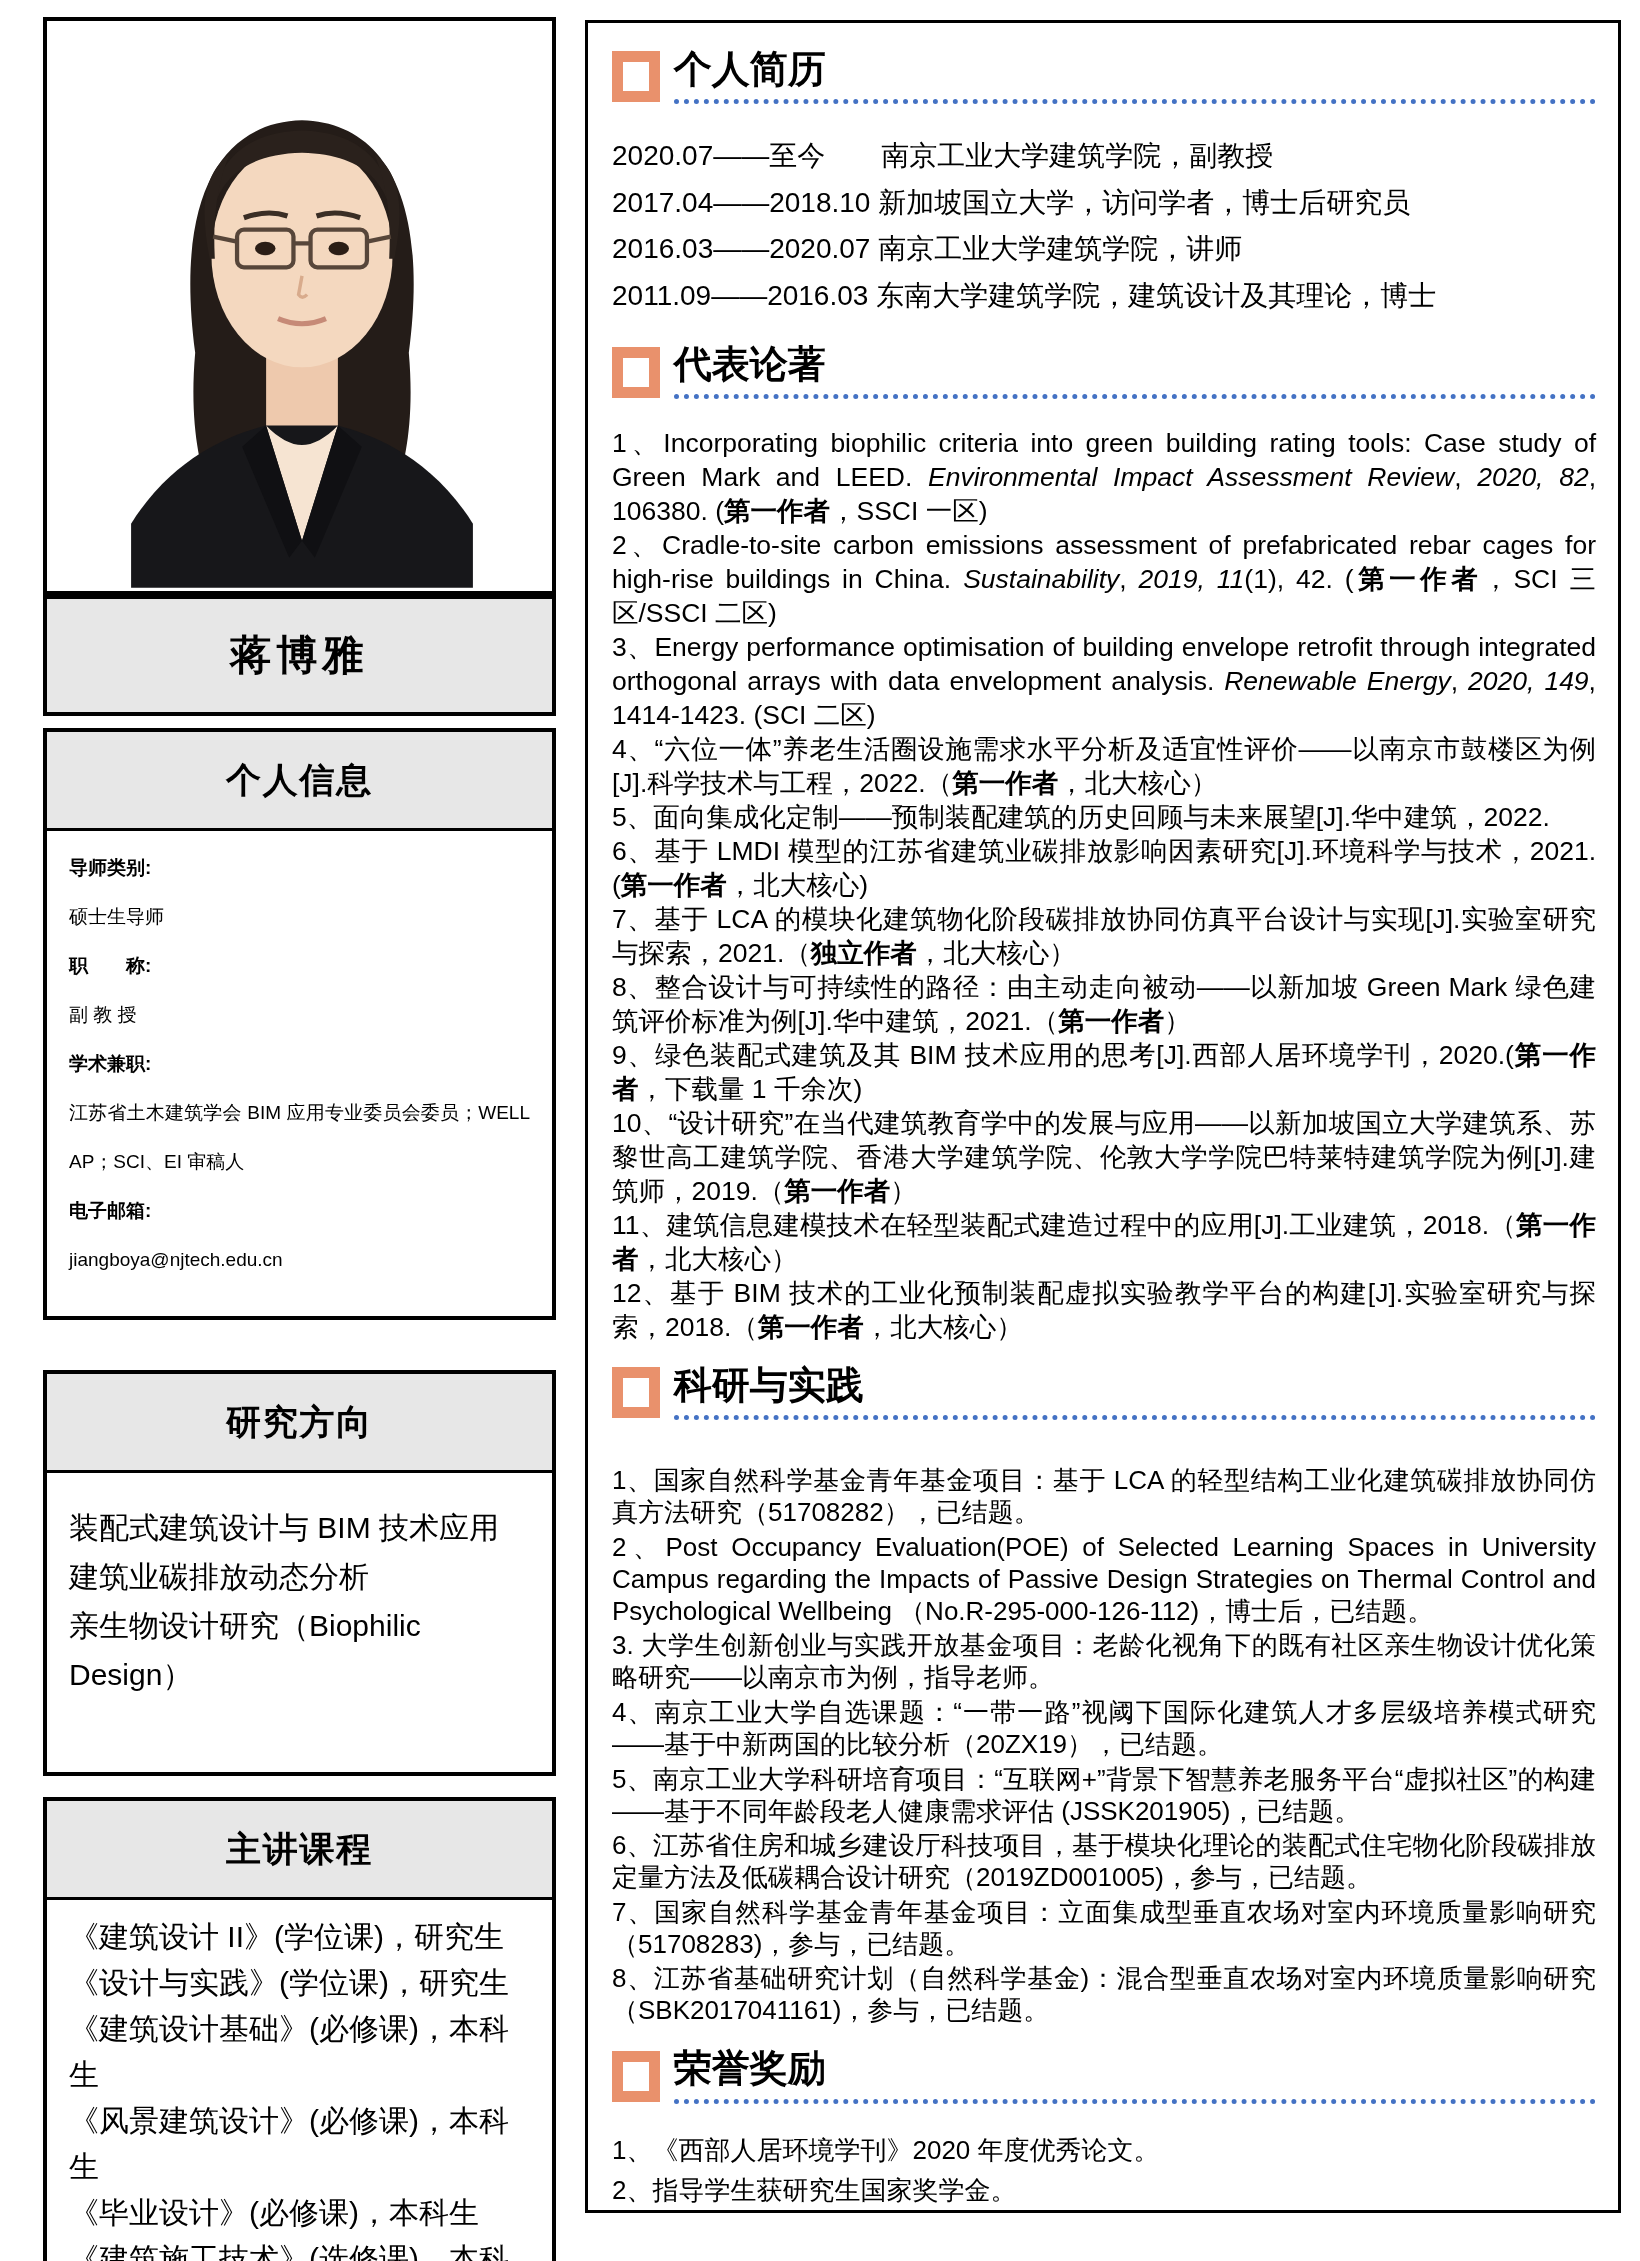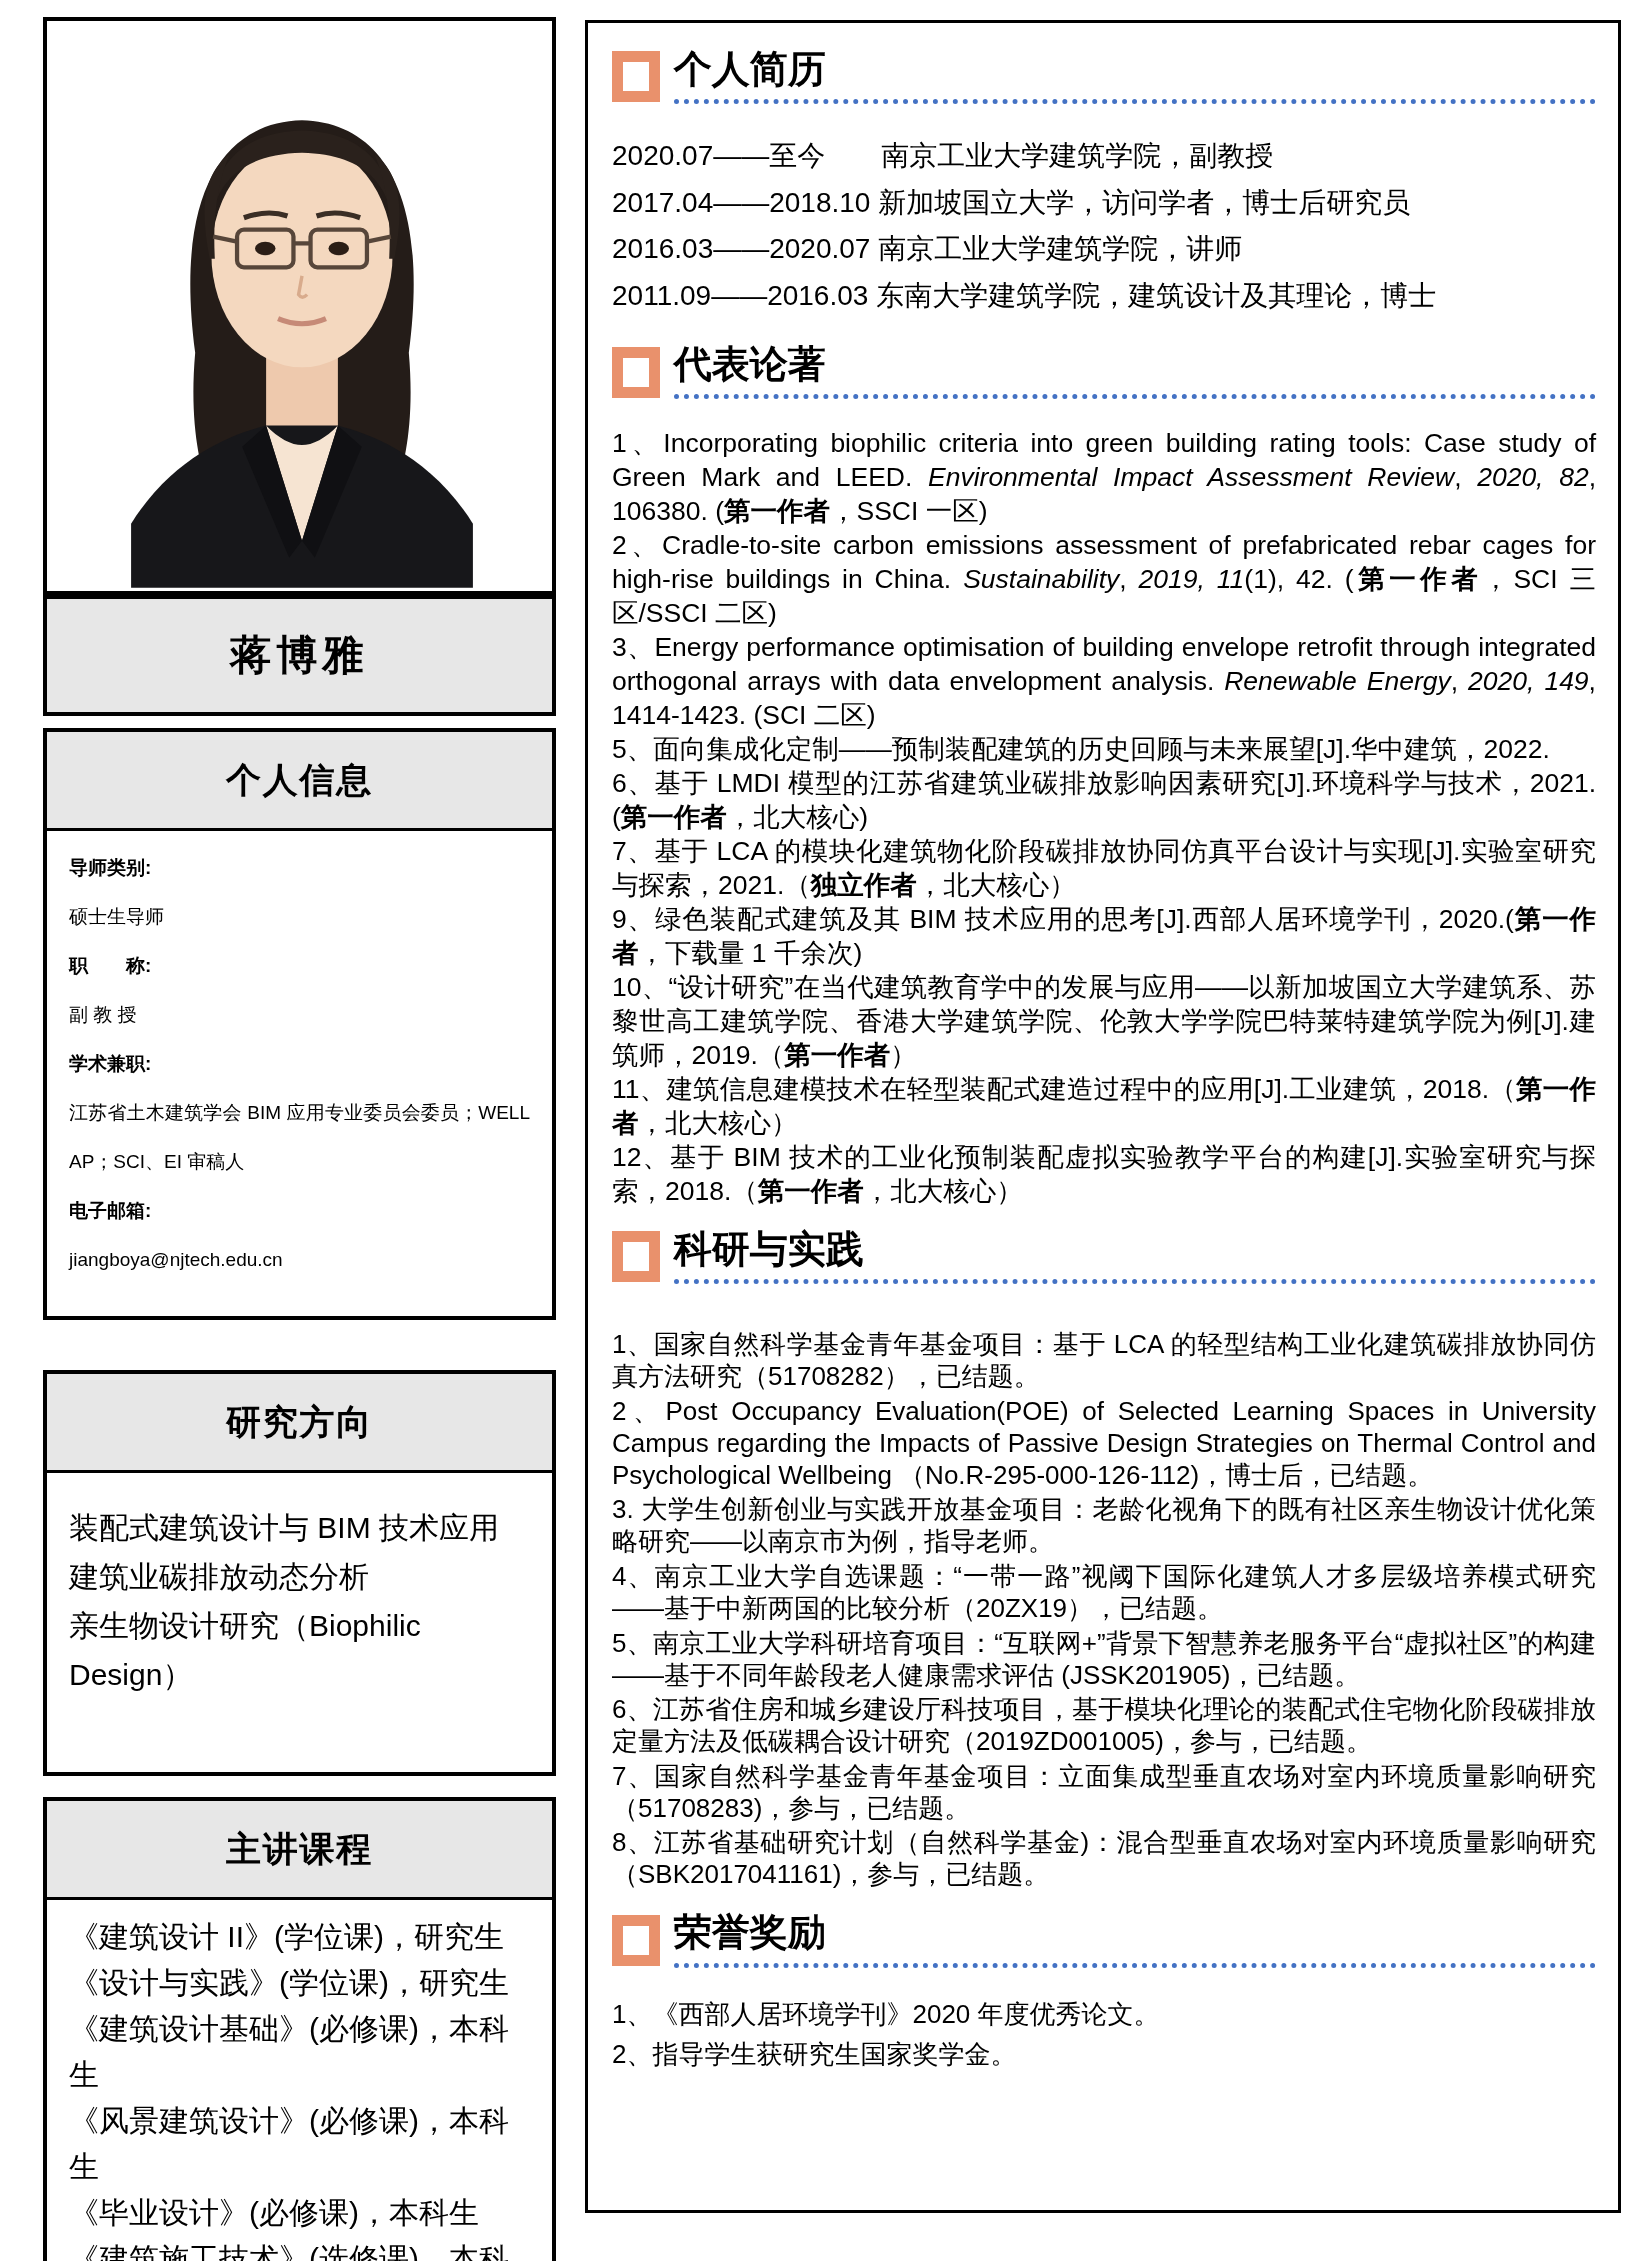--- a/index.html
+++ b/index.html
@@ -156,23 +156,25 @@
         <span class="sec-icon"></span>
         <div class="sec-rule">
           <span class="sec-title">代表论著</span>
         </div>
       </div>
       <div class="pub-list">
 
       <div class="pub-item"><span>1、Incorporating biophilic criteria into green building rating tools: Case study of Green Mark and LEED. </span><span class="i">Environmental Impact Assessment Review</span><span>, </span><span class="i">2020, 82</span><span>, 106380. (</span><span class="b">第一作者</span><span>，SSCI 一区)</span></div>
           <div class="pub-item"><span>2、Cradle-to-site carbon emissions assessment of prefabricated rebar cages for high-rise buildings in China. </span><span class="i">Sustainability</span><span>, </span><span class="i">2019, 11</span><span>(1), 42. (</span><span class="b">第一作者</span><span>，SCI 三区/SSCI 二区)</span></div>
           <div class="pub-item"><span>3、Energy performance optimisation of building envelope retrofit through integrated orthogonal arrays with data envelopment analysis. </span><span class="i">Renewable Energy</span><span>, </span><span class="i">2020, 149</span><span>, 1414-1423. (SCI 二区)</span></div>
+          <div class="pub-item"><span>4、“六位一体”养老生活圈设施需求水平分析及适宜性评价——以南京市鼓楼区为例[J].科学技术与工程，2022.（</span><span class="b">第一作者</span><span>，北大核心）</span></div>
           <div class="pub-item"><span>5、面向集成化定制——预制装配建筑的历史回顾与未来展望[J].华中建筑，2022.</span></div>
           <div class="pub-item"><span>6、基于 LMDI 模型的江苏省建筑业碳排放影响因素研究[J].环境科学与技术，2021. (</span><span class="b">第一作者</span><span>，北大核心)</span></div>
           <div class="pub-item"><span>7、基于 LCA 的模块化建筑物化阶段碳排放协同仿真平台设计与实现[J].实验室研究与探索，2021.（</span><span class="b">独立作者</span><span>，北大核心）</span></div>
+          <div class="pub-item"><span>8、整合设计与可持续性的路径：由主动走向被动——以新加坡 Green Mark 绿色建筑评价标准为例[J].华中建筑，2021.（</span><span class="b">第一作者</span><span>）</span></div>
           <div class="pub-item"><span>9、绿色装配式建筑及其 BIM 技术应用的思考[J].西部人居环境学刊，2020.(</span><span class="b">第一作者</span><span>，下载量 1 千余次)</span></div>
           <div class="pub-item"><span>10、“设计研究”在当代建筑教育学中的发展与应用——以新加坡国立大学建筑系、苏黎世高工建筑学院、香港大学建筑学院、伦敦大学学院巴特莱特建筑学院为例[J].建筑师，2019.（</span><span class="b">第一作者</span><span>）</span></div>
           <div class="pub-item"><span>11、建筑信息建模技术在轻型装配式建造过程中的应用[J].工业建筑，2018.（</span><span class="b">第一作者</span><span>，北大核心）</span></div>
           <div class="pub-item"><span>12、基于 BIM 技术的工业化预制装配虚拟实验教学平台的构建[J].实验室研究与探索，2018.（</span><span class="b">第一作者</span><span>，北大核心）</span></div>
         </div>
     </section>
 
     <section class="sec sec-projects">
       <div class="sec-header">
         <span class="sec-icon"></span>

